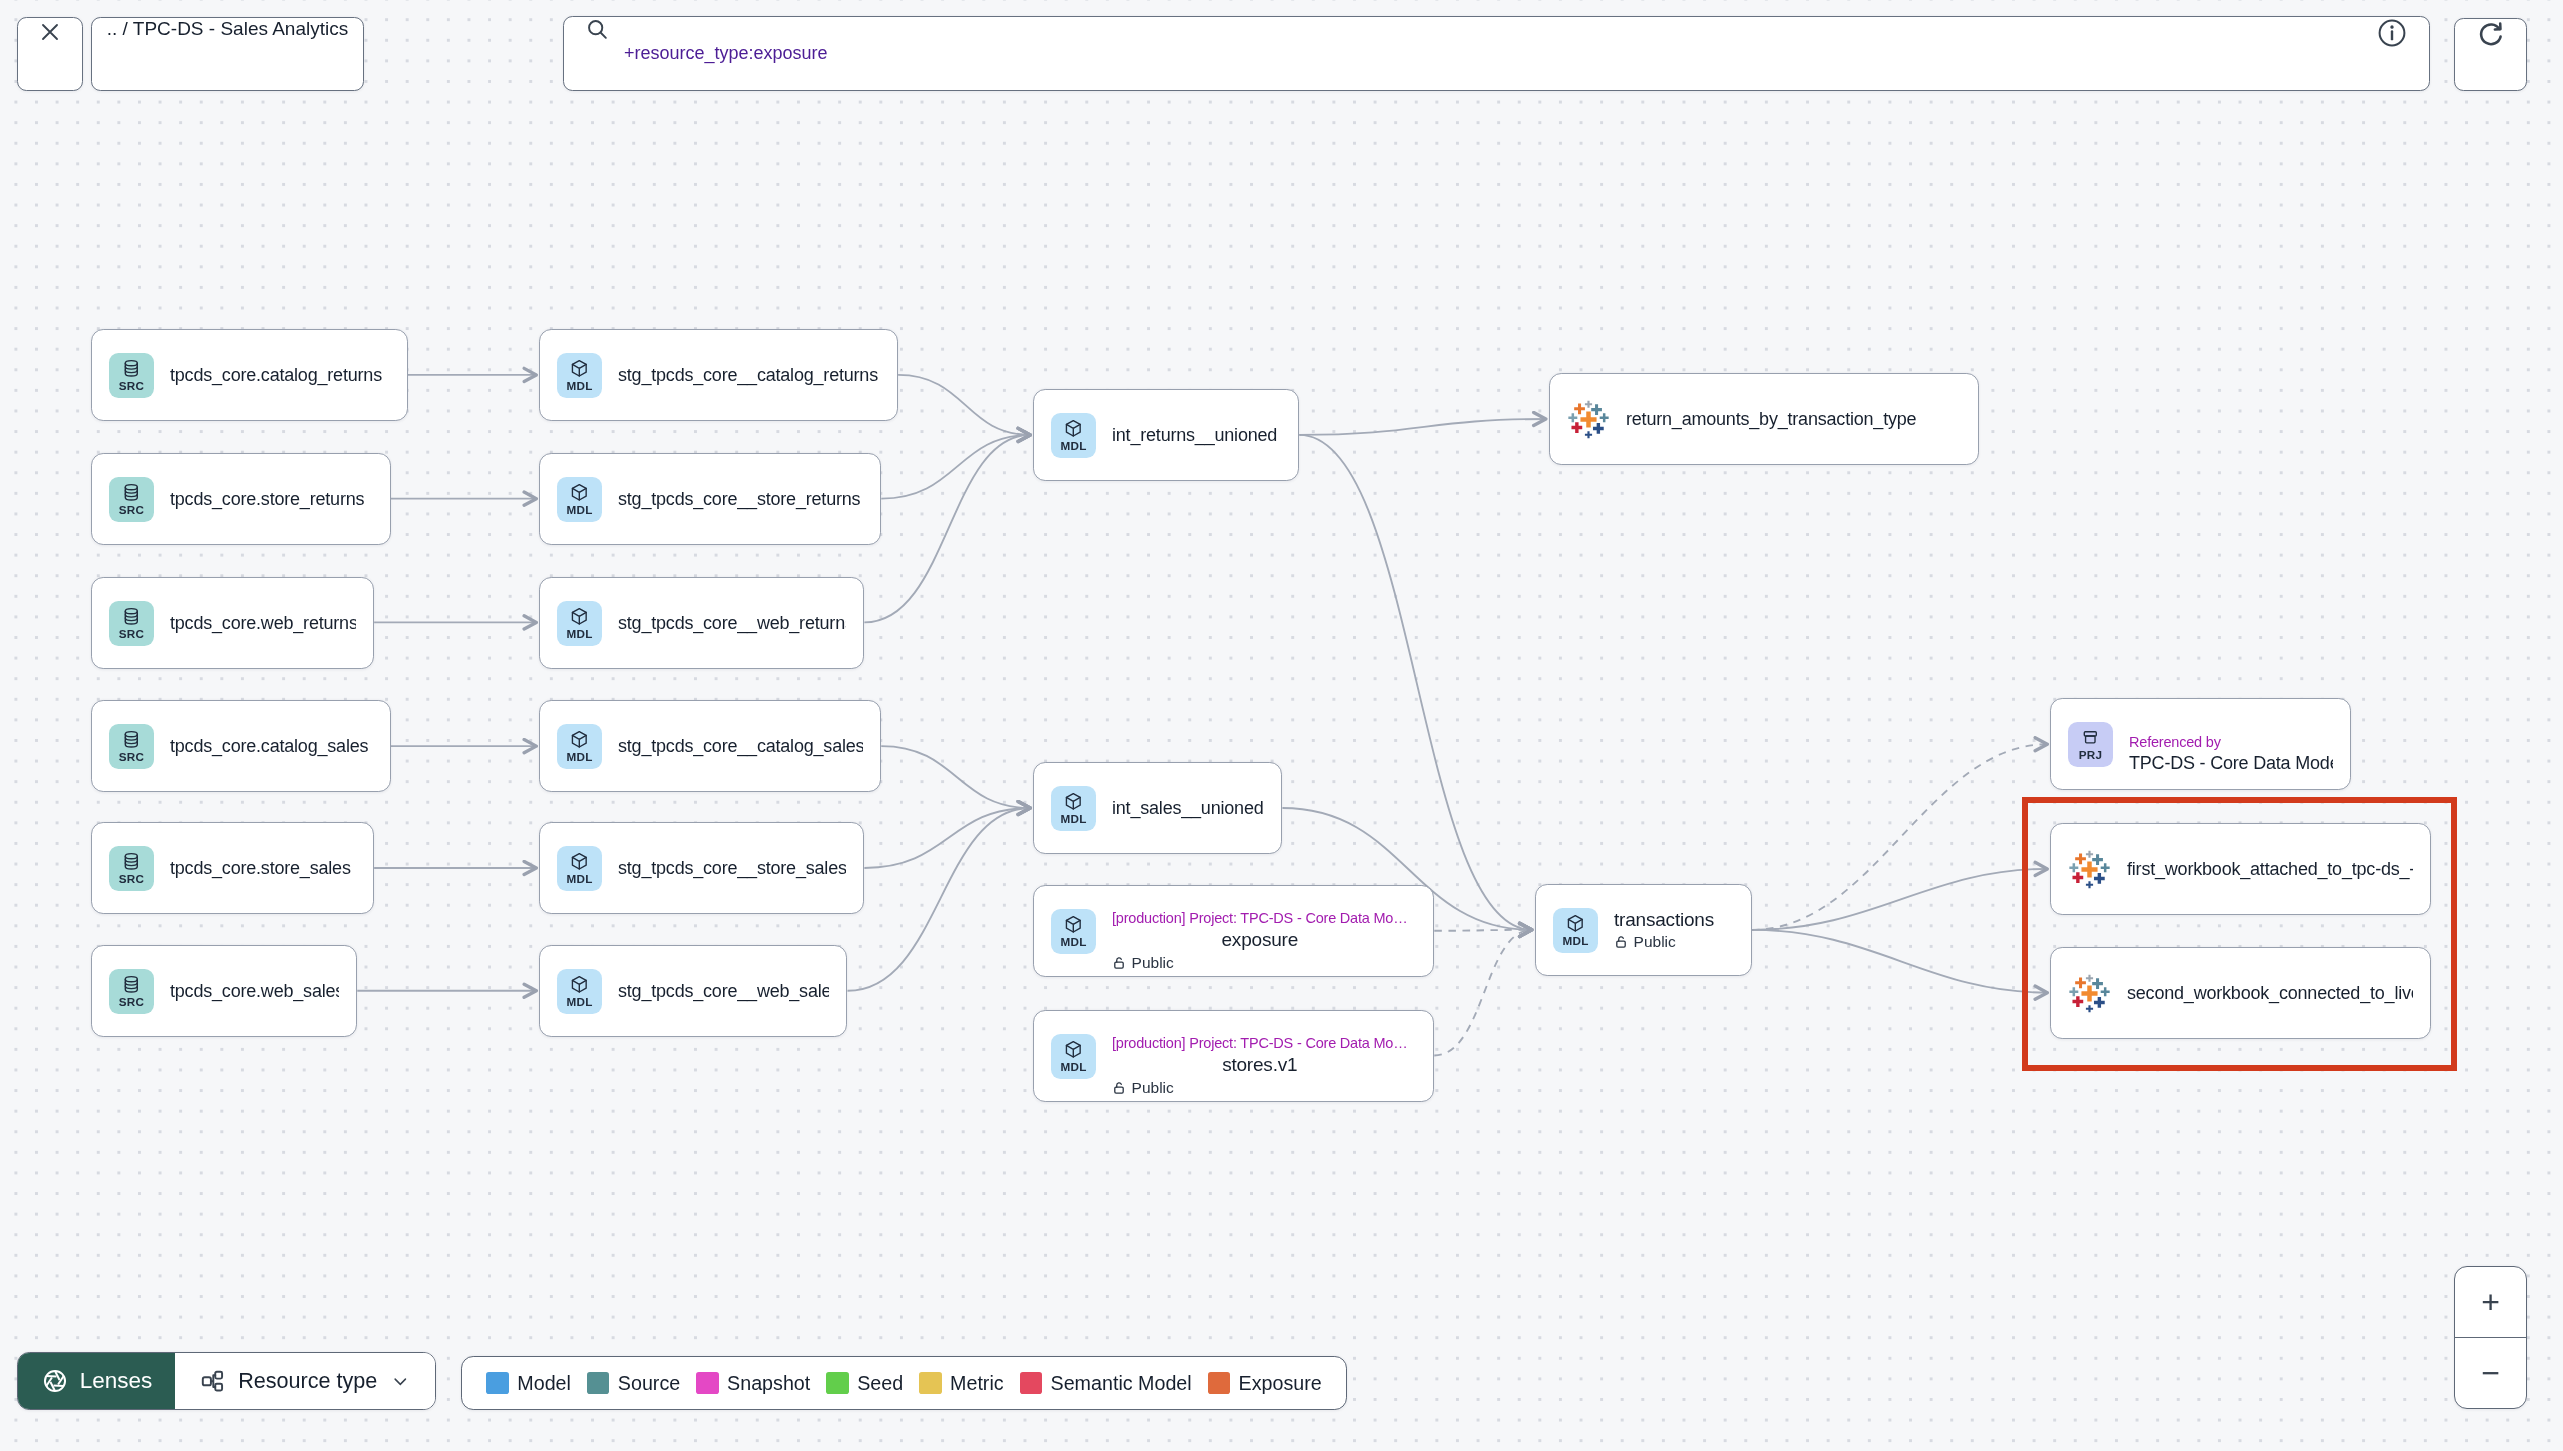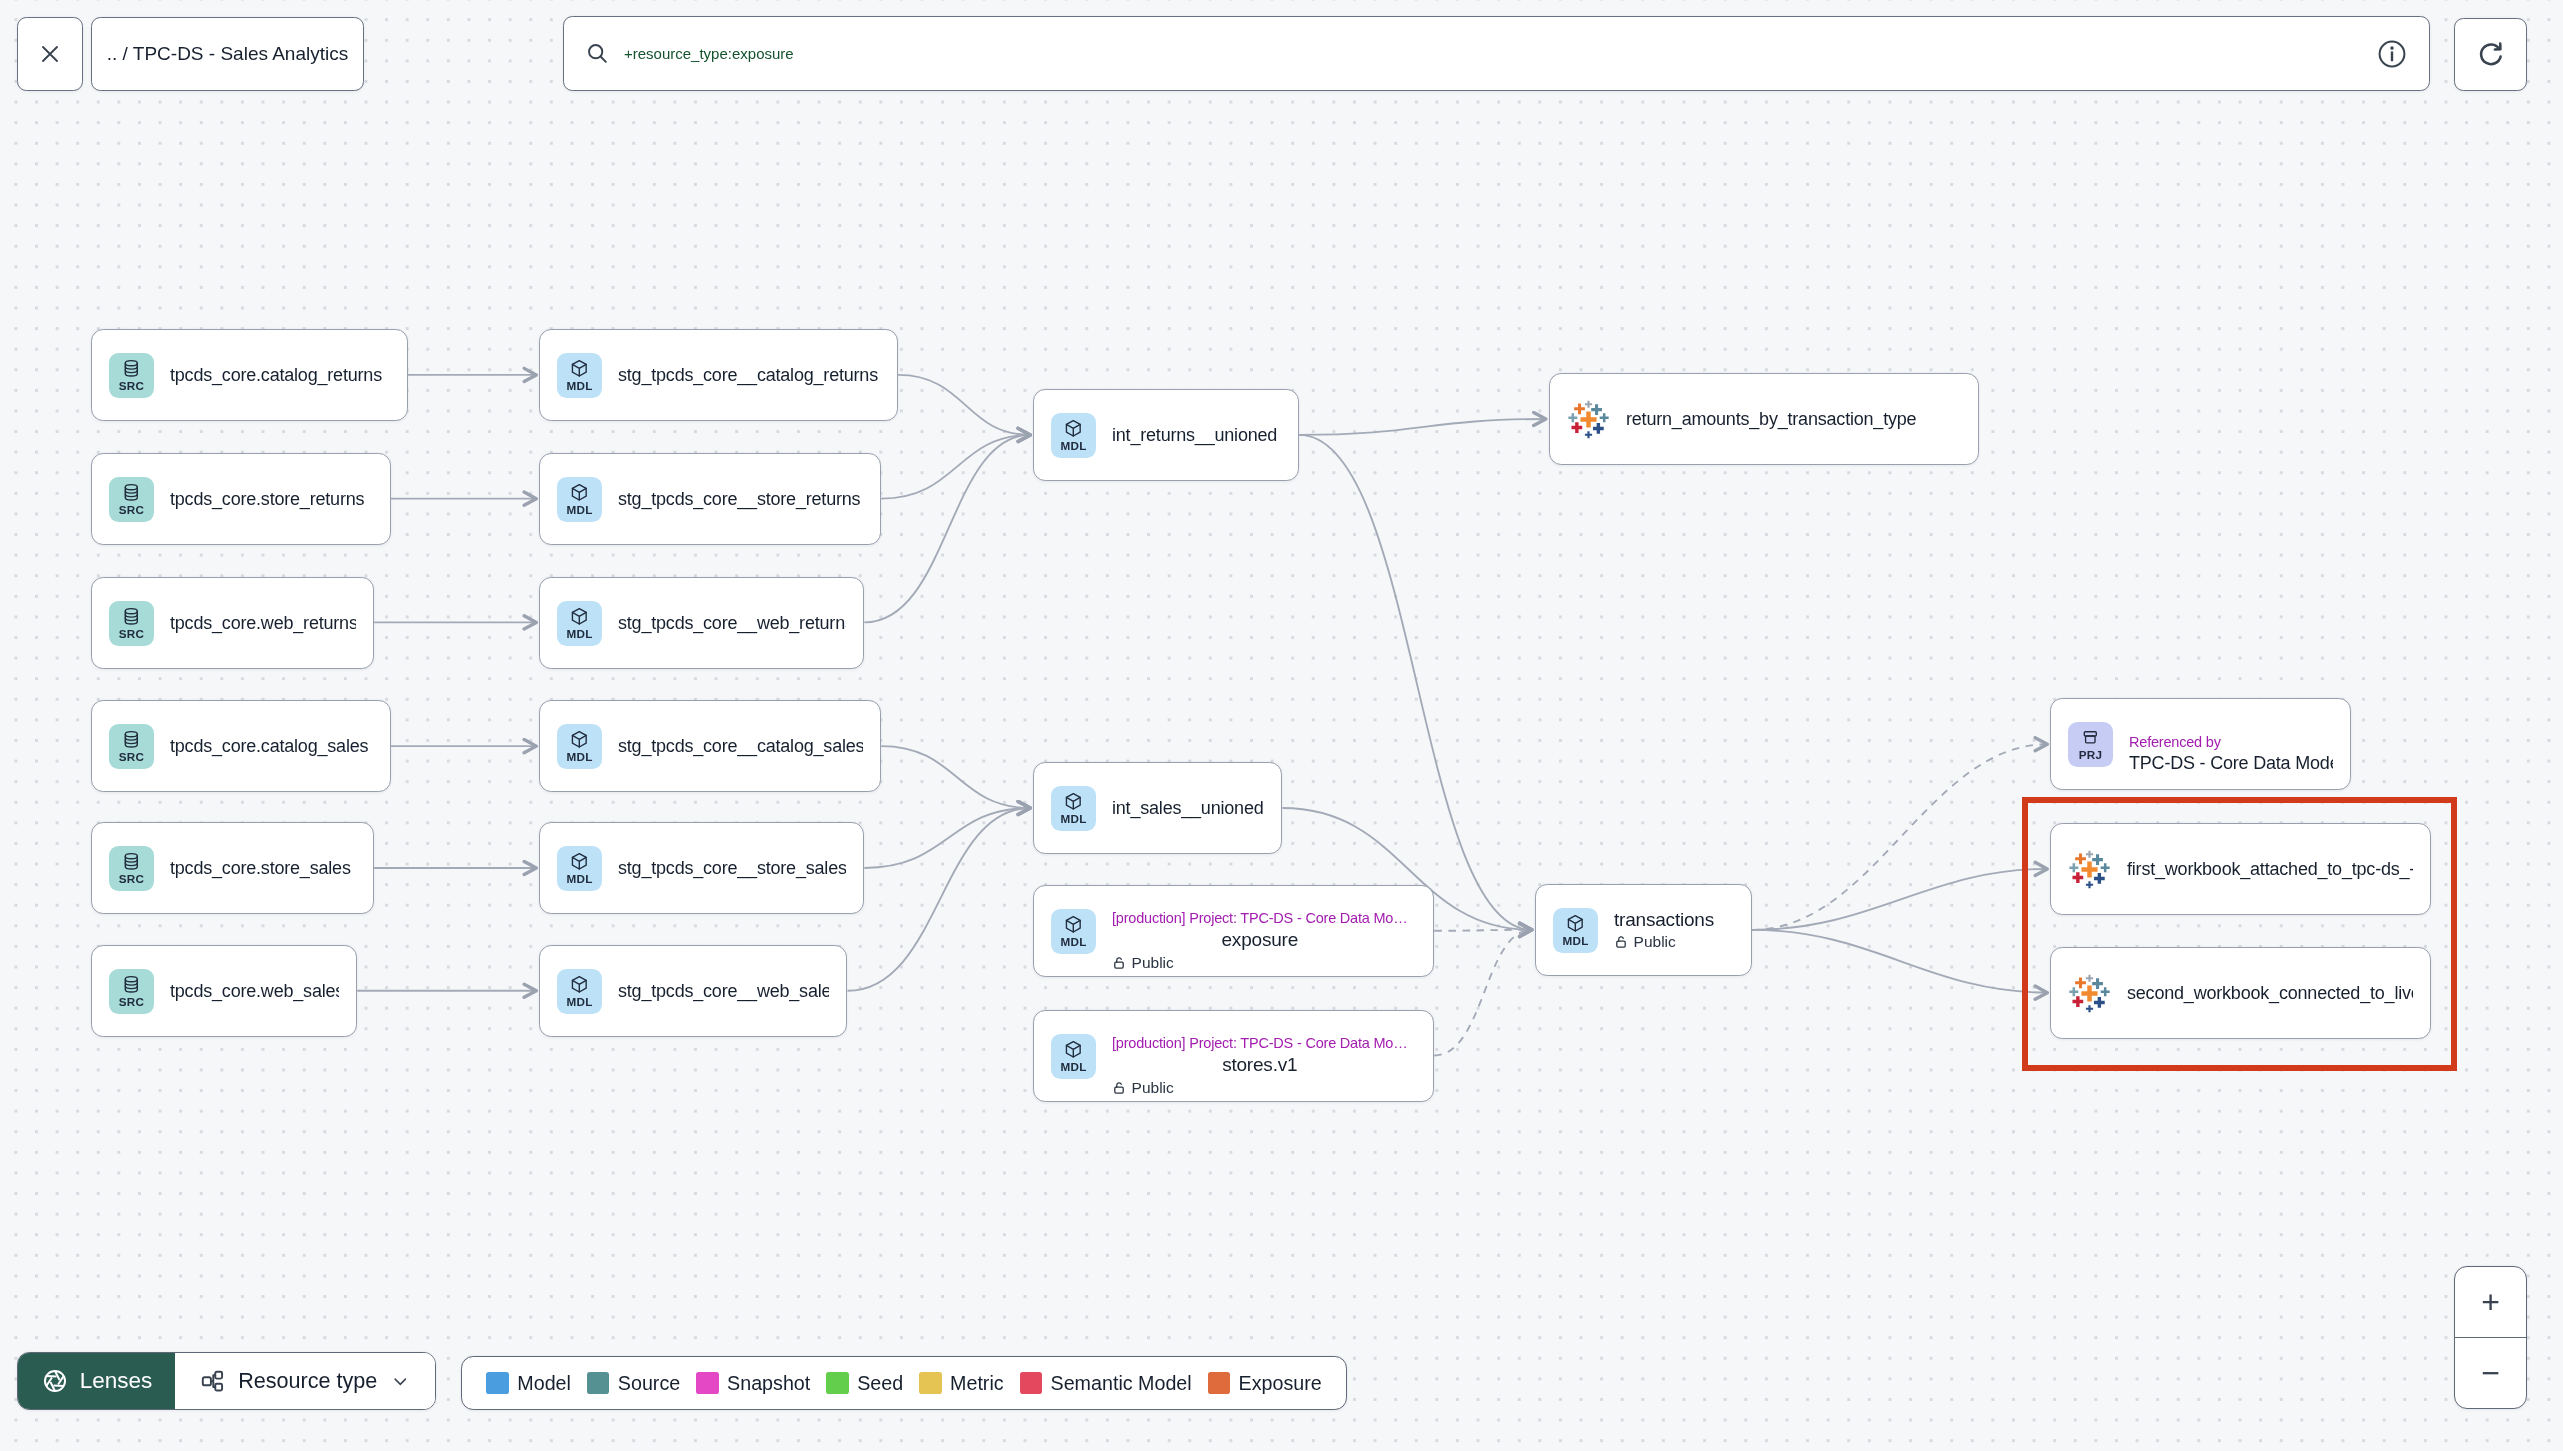--- a/index.html
+++ b/index.html
@@ -7,27 +7,27 @@
     width:2563px;height:1451px;overflow:hidden;
     font-family:"Liberation Sans","DejaVu Sans",sans-serif;
     background:#F6F7F9;color:#1A2433;
   }
   #page{position:relative;width:2563px;height:1451px;
     background-image:radial-gradient(circle,#D7DAE1 1.6px,transparent 1.7px);
     background-size:20.6px 20.6px;background-position:5.6px 9.4px;}
 
   
   .tbtn{position:absolute;background:#fff;border:1.9px solid #677180;border-radius:9.4px;
-    display:flex;align-items:center;justify-content:center;box-sizing:border-box;
+    display:flex;justify-content:center;box-sizing:border-box;
     box-shadow:0 0.9px 2.8px rgba(25,35,50,.07);cursor:pointer;}
   #close-btn{left:17px;top:17px;width:66px;height:74px;}
   #breadcrumb{left:91px;top:17px;width:273px;height:74px;font-size:19px;color:#17202E;}
   #searchbar{left:563px;top:16px;width:1867px;height:75px;justify-content:flex-start;
     padding:0 20.6px;gap:13px;cursor:text;}
-  #searchbar input{flex:1;border:none;outline:none;font:inherit;font-size:15px;color:#14532d;
+  #searchbar input{flex:1;border:none;outline:none;font:inherit;font-size:18px;color:#4c1d95;
     background:transparent;font-family:inherit;}
   #refresh-btn{left:2454px;top:18px;width:73px;height:73px;}
   .ticon{stroke:#39434F;fill:none;stroke-width:1.9;stroke-linecap:round;stroke-linejoin:round;}
 
   
   .node{position:absolute;height:92px;background:#fff;border:1.9px solid #98A0AE;border-radius:12.2px;
     box-sizing:border-box;display:flex;align-items:center;padding:0 17px;gap:16px;
     box-shadow:0 0.9px 2.8px rgba(25,35,50,.07);cursor:pointer;z-index:2;}
   .tile{width:45px;height:45px;border-radius:9.4px;flex:0 0 auto;display:flex;flex-direction:column;
     align-items:center;justify-content:center;color:#212D3E;}

